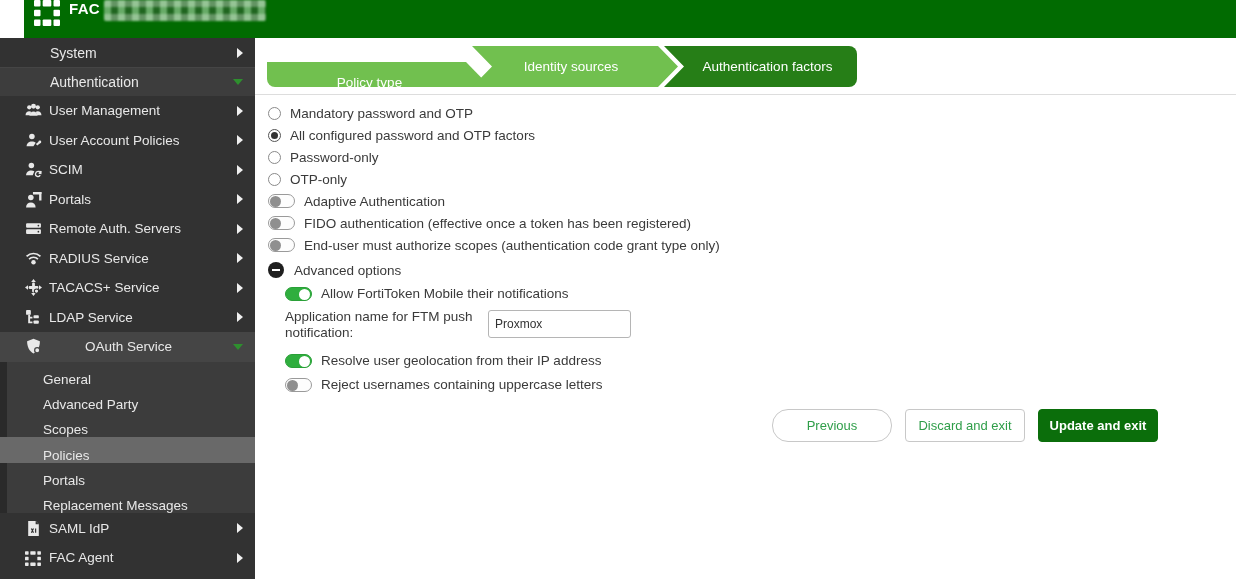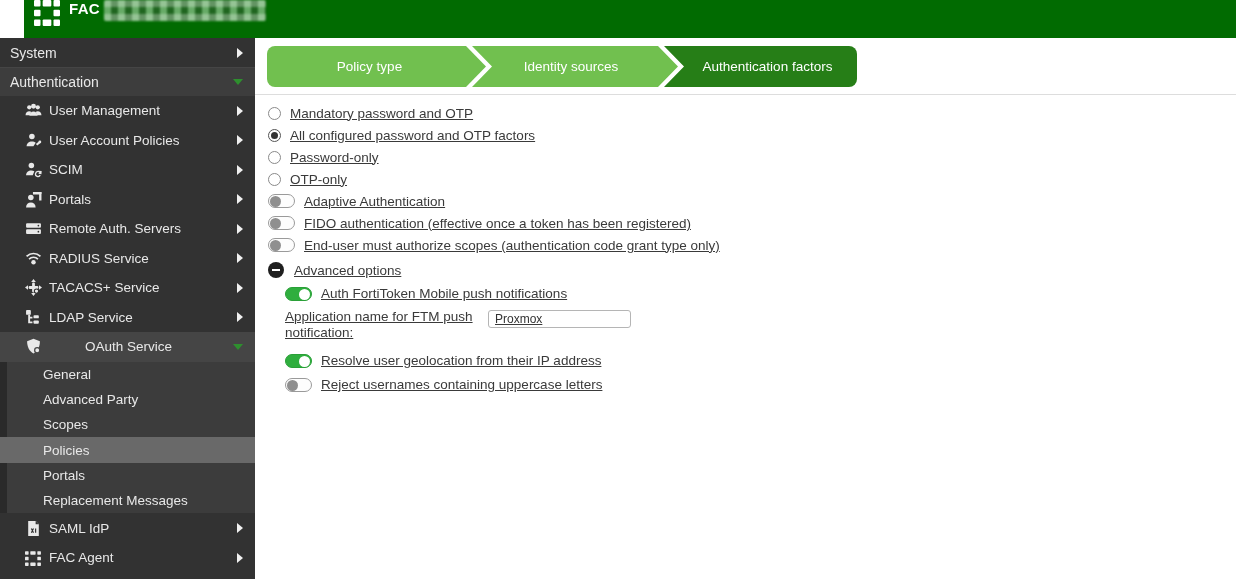--- a/index.html
+++ b/index.html
@@ -16,65 +16,65 @@
       repeating-linear-gradient(0deg, rgba(255,255,255,.30) 0 7px, rgba(255,255,255,0) 7px 14px),
       repeating-linear-gradient(90deg, rgba(150,210,150,.55) 0 7px, rgba(15,75,15,.45) 7px 14px);
   }
 
   
   .sidebar { position:absolute; top:38px; left:0; width:255px; bottom:0; background:#323232; color:#e8e8e8; font-size:14px; overflow:hidden; }
   .row { display:flex; align-items:center; cursor:pointer; }
   .l1 { height:29px; padding:0 12px 0 10px; border-top:1px solid #454545; }
   .l1:first-child { border-top:none; }
   .l1.open { background:#3d3d3d; }
-  .l1 .lbl { flex:1; }
+  .l1 .lbl { flex:1;margin-left:40px; }
   .l2 { height:29.5px; padding:0 12px 0 24px; }
   .l2 .ico { width:18px; height:18px; margin-right:7px; flex:0 0 18px; display:flex; align-items:center; justify-content:center; }
   .l2 .lbl { flex:1; font-size:13.5px; }
   .l2.open { background:#454545;gap:36px; }
   .arr-r { width:0; height:0; border-top:5px solid transparent; border-bottom:5px solid transparent; border-left:6px solid #f0f0f0; }
   .arr-d { width:0; height:0; border-left:5px solid transparent; border-right:5px solid transparent; border-top:6px solid #2e8f2e; }
   .submenu { background:#3c3c3c; }
-  .sub { height:25.3px; padding-left:43px; display:flex; align-items:center; font-size:13.5px; position:relative; cursor:pointer; }
+  .sub { height:25.3px; padding-left:43px; display:flex; align-items:flex-end; font-size:13.5px; position:relative; cursor:pointer; }
   .sub::before { content:''; position:absolute; left:0; top:0; bottom:0; width:7px; background:#2a2a2a; }
   .sub.selected { background:#696969; }
   .sub.selected::before { background:#696969; }
   .ico svg { display:block; }
 
   
   .main { position:absolute; top:38px; left:255px; right:0; bottom:0; background:#fff; color:#3a3a3a; font-size:13.5px; }
   .wizard { display:flex; margin:8px 0 0 12px; height:41px; }
   .segwrap { height:41px; overflow:hidden; }
   .segwrap.first { border-radius:8px 0 0 8px; }
   .segwrap.last  { border-radius:0 8px 8px 0; }
   .seg { height:41px; display:flex; align-items:center; justify-content:center; color:#fff; font-size:13.5px; }
-  .seg1 { width:219px; background:#71c04f; clip-path:polygon(0 0, calc(100% - 20px) 0, 100% 50%, calc(100% - 20px) 100%, 0 100%); padding-right:14px; }
+  .seg1 { width:219px; background:#71c04f; clip-path:polygon(0 0, calc(100% - 20px) 0, 100% 50%, calc(100% - 20px) 100%, 0 100%); padding-right:14px;margin-top:16px; }
   .seg2 { width:206px; background:#71c04f; clip-path:polygon(0 0, calc(100% - 20px) 0, 100% 50%, calc(100% - 20px) 100%, 0 100%, 20px 50%); padding-left:6px; padding-right:14px; }
   .seg3 { width:193px; background:#267e17; clip-path:polygon(0 0, 100% 0, 100% 100%, 0 100%, 20px 50%); padding-left:14px; }
   .ovl2, .ovl3 { margin-left:-14px; }
   .hrule { border:none; border-top:1px solid #ddd; margin-top:7px; }
 
-  .content { padding:7px 0 0 13px;text-decoration:underline; }
+  .content { padding:7px 0 0 13px; }
   .opt-row { height:22px; display:flex; align-items:center; gap:9px; }
   .radio { width:13px; height:13px; border:1px solid #8a8a8a; border-radius:50%; background:#fff; flex:0 0 13px; }
   .radio.selected { border-color:#555; }
   .radio.selected::after { content:''; display:block; width:7px; height:7px; margin:2px; border-radius:50%; background:#333; }
   .toggle { width:27px; height:14px; border-radius:8px; border:1px solid #9a9a9a; background:#fdfdfd; position:relative; flex:0 0 27px; }
   .toggle .knob { position:absolute; top:1px; left:1px; width:11px; height:11px; border-radius:50%; background:#8f8f8f; }
   .toggle.on { background:#2fae3e; border-color:#2aa038; }
   .toggle.on .knob { left:auto; right:1px; background:#fff; }
 
   .adv-head { height:26px; margin-top:1px; display:flex; align-items:center; gap:10px; }
   .minus-circle { width:16px; height:16px; border-radius:50%; background:#1f1f1f; position:relative; flex:0 0 16px; }
   .minus-circle::after { content:''; position:absolute; left:4px; right:4px; top:7px; height:2px; background:#fff; }
   .adv-body { padding-left:17px; }
   .adv-row { height:21px; display:flex; align-items:center; gap:9px; }
   .field-row { display:flex; align-items:flex-start; margin:4px 0 6px 0; min-height:36px; }
   .field-label { width:200px; line-height:16px; font-size:13.5px; padding-top:1px; }
-  .field-row input { width:143px; height:18px; border:1px solid #b5b5b5; border-radius:3px; font-size:12px; padding:0 6px; color:#333; font-family:"Liberation Sans",sans-serif; outline:none; margin-left:3px; margin-top:2px; }
+  .field-row input { width:143px; height:28px; border:1px solid #b5b5b5; border-radius:3px; font-size:12px; padding:0 6px; color:#333; font-family:"Liberation Sans",sans-serif; outline:none; margin-left:3px; margin-top:2px; }
 
   .btn-row { display:flex; justify-content:flex-end; gap:13px; margin-top:14px; padding-right:78px; }
   .btn { width:120px; height:33px; display:flex; align-items:center; justify-content:center; font-size:13px; cursor:pointer; background:#fff; border:1px solid #c8c8c8; color:#2f9e49; }
   .btn.pill { border-radius:16px; }
   .btn.soft { border-radius:4px; }
   .btn.primary { border-radius:4px; background:#0b6e0b; border-color:#0b6e0b; color:#fff; font-weight:bold; }
 </style>
 </head>
 <body>
 
@@ -328,35 +328,46 @@
       <div class="adv-head">
         <span class="minus-circle"></span>
         <span>Advanced options</span>
       </div>
 
       <div class="adv-body">
         <div class="adv-row">
           <span class="toggle on">
               <span class="knob"></span>
             </span>
-          <span>Auth FortiToken Mobile push notifications</span>
+          <span>Allow FortiToken Mobile their notifications</span>
         </div>
         <div class="field-row">
           <div class="field-label">Application name for FTM push notification:</div>
           <input type="text" value="Proxmox" style="">
         </div>
         <div class="adv-row">
           <span class="toggle on">
               <span class="knob"></span>
             </span>
           <span>Resolve user geolocation from their IP address</span>
         </div>
         <div class="adv-row" style="margin-top:3px;">
           <span class="toggle">
               <span class="knob"></span>
             </span>
           <span>Reject usernames containing uppercase letters</span>
         </div>
       </div>
 
+      <div class="btn-row">
+        <div class="btn pill">
+            <span>Previous</span>
+          </div>
+        <div class="btn soft">
+            <span>Discard and exit</span>
+          </div>
+        <div class="btn primary">
+            <span>Update and exit</span>
+          </div>
+      </div>
     </div>
   </main>
 </div>
 
 </body></html>

